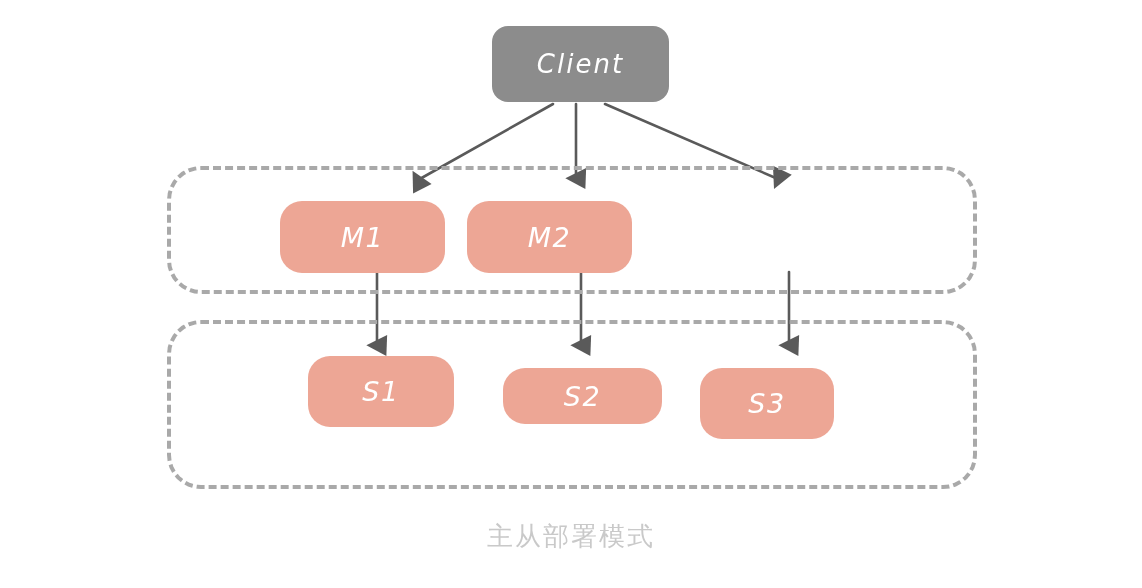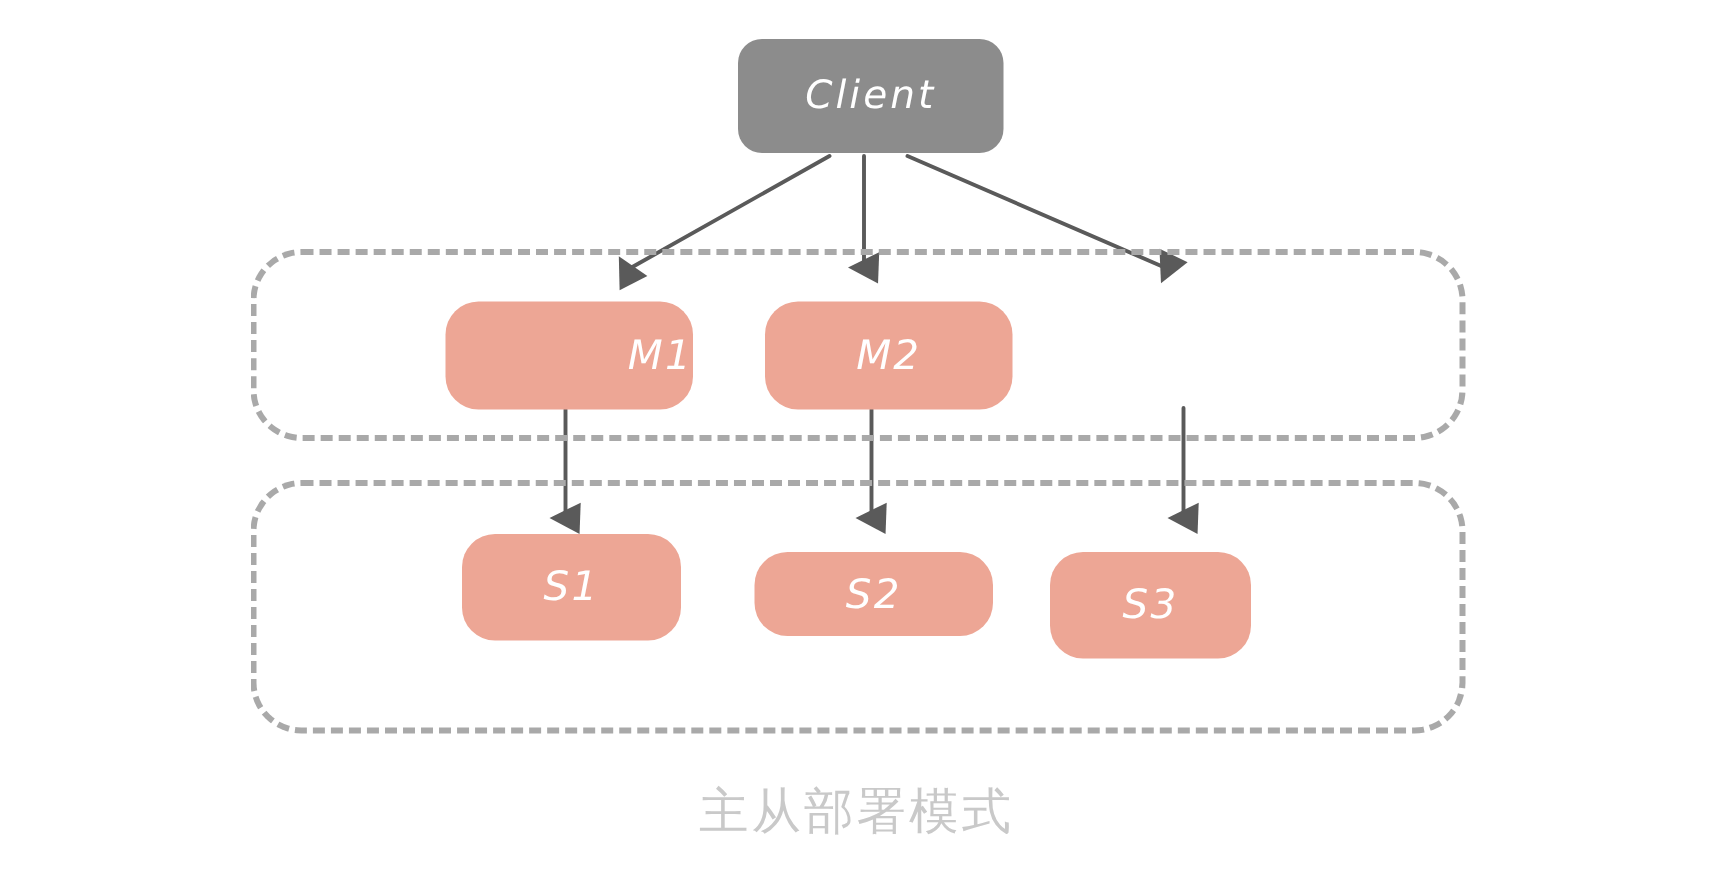--- a/index.html
+++ b/index.html
@@ -74,34 +74,34 @@
   .node-service {
     background: #eda695;
     border-radius: 22px;
     width: 165px;
     height: 72px;
   }
   .node-service .node-label {
     font-size: 27px;
     font-style: italic;
   }
-  #node-m1 { left: 297px; top: 201px; justify-content: flex-end; }
-  #node-m2 { left: 510px; top: 201px; }
+  #node-m1 { left: 280px; top: 201px; }
+  #node-m2 { left: 467px; top: 201px; }
   #node-m3 { left: 688px; top: 201px; }
   #node-s1 { left: 308px; top: 356px; width: 146px; height: 71px; }
   #node-s2 { left: 503px; top: 368px; width: 159px; height: 56px; }
   #node-s3 { left: 700px; top: 368px; width: 134px; height: 71px; }
   #caption {
     position: absolute;
     left: 0;
     top: 519px;
     width: 1142px;
     text-align: center;
     color: #c9c9c9;
-    font-size: 33px;
+    font-size: 26px;
     font-family: "DejaVu Sans", sans-serif;
     letter-spacing: 2px;
   }
 </style>
 </head>
 <body>
 
 <div id="stage">
 
   <svg id="edges" viewBox="0 0 1142 588" xmlns="http://www.w3.org/2000/svg">

